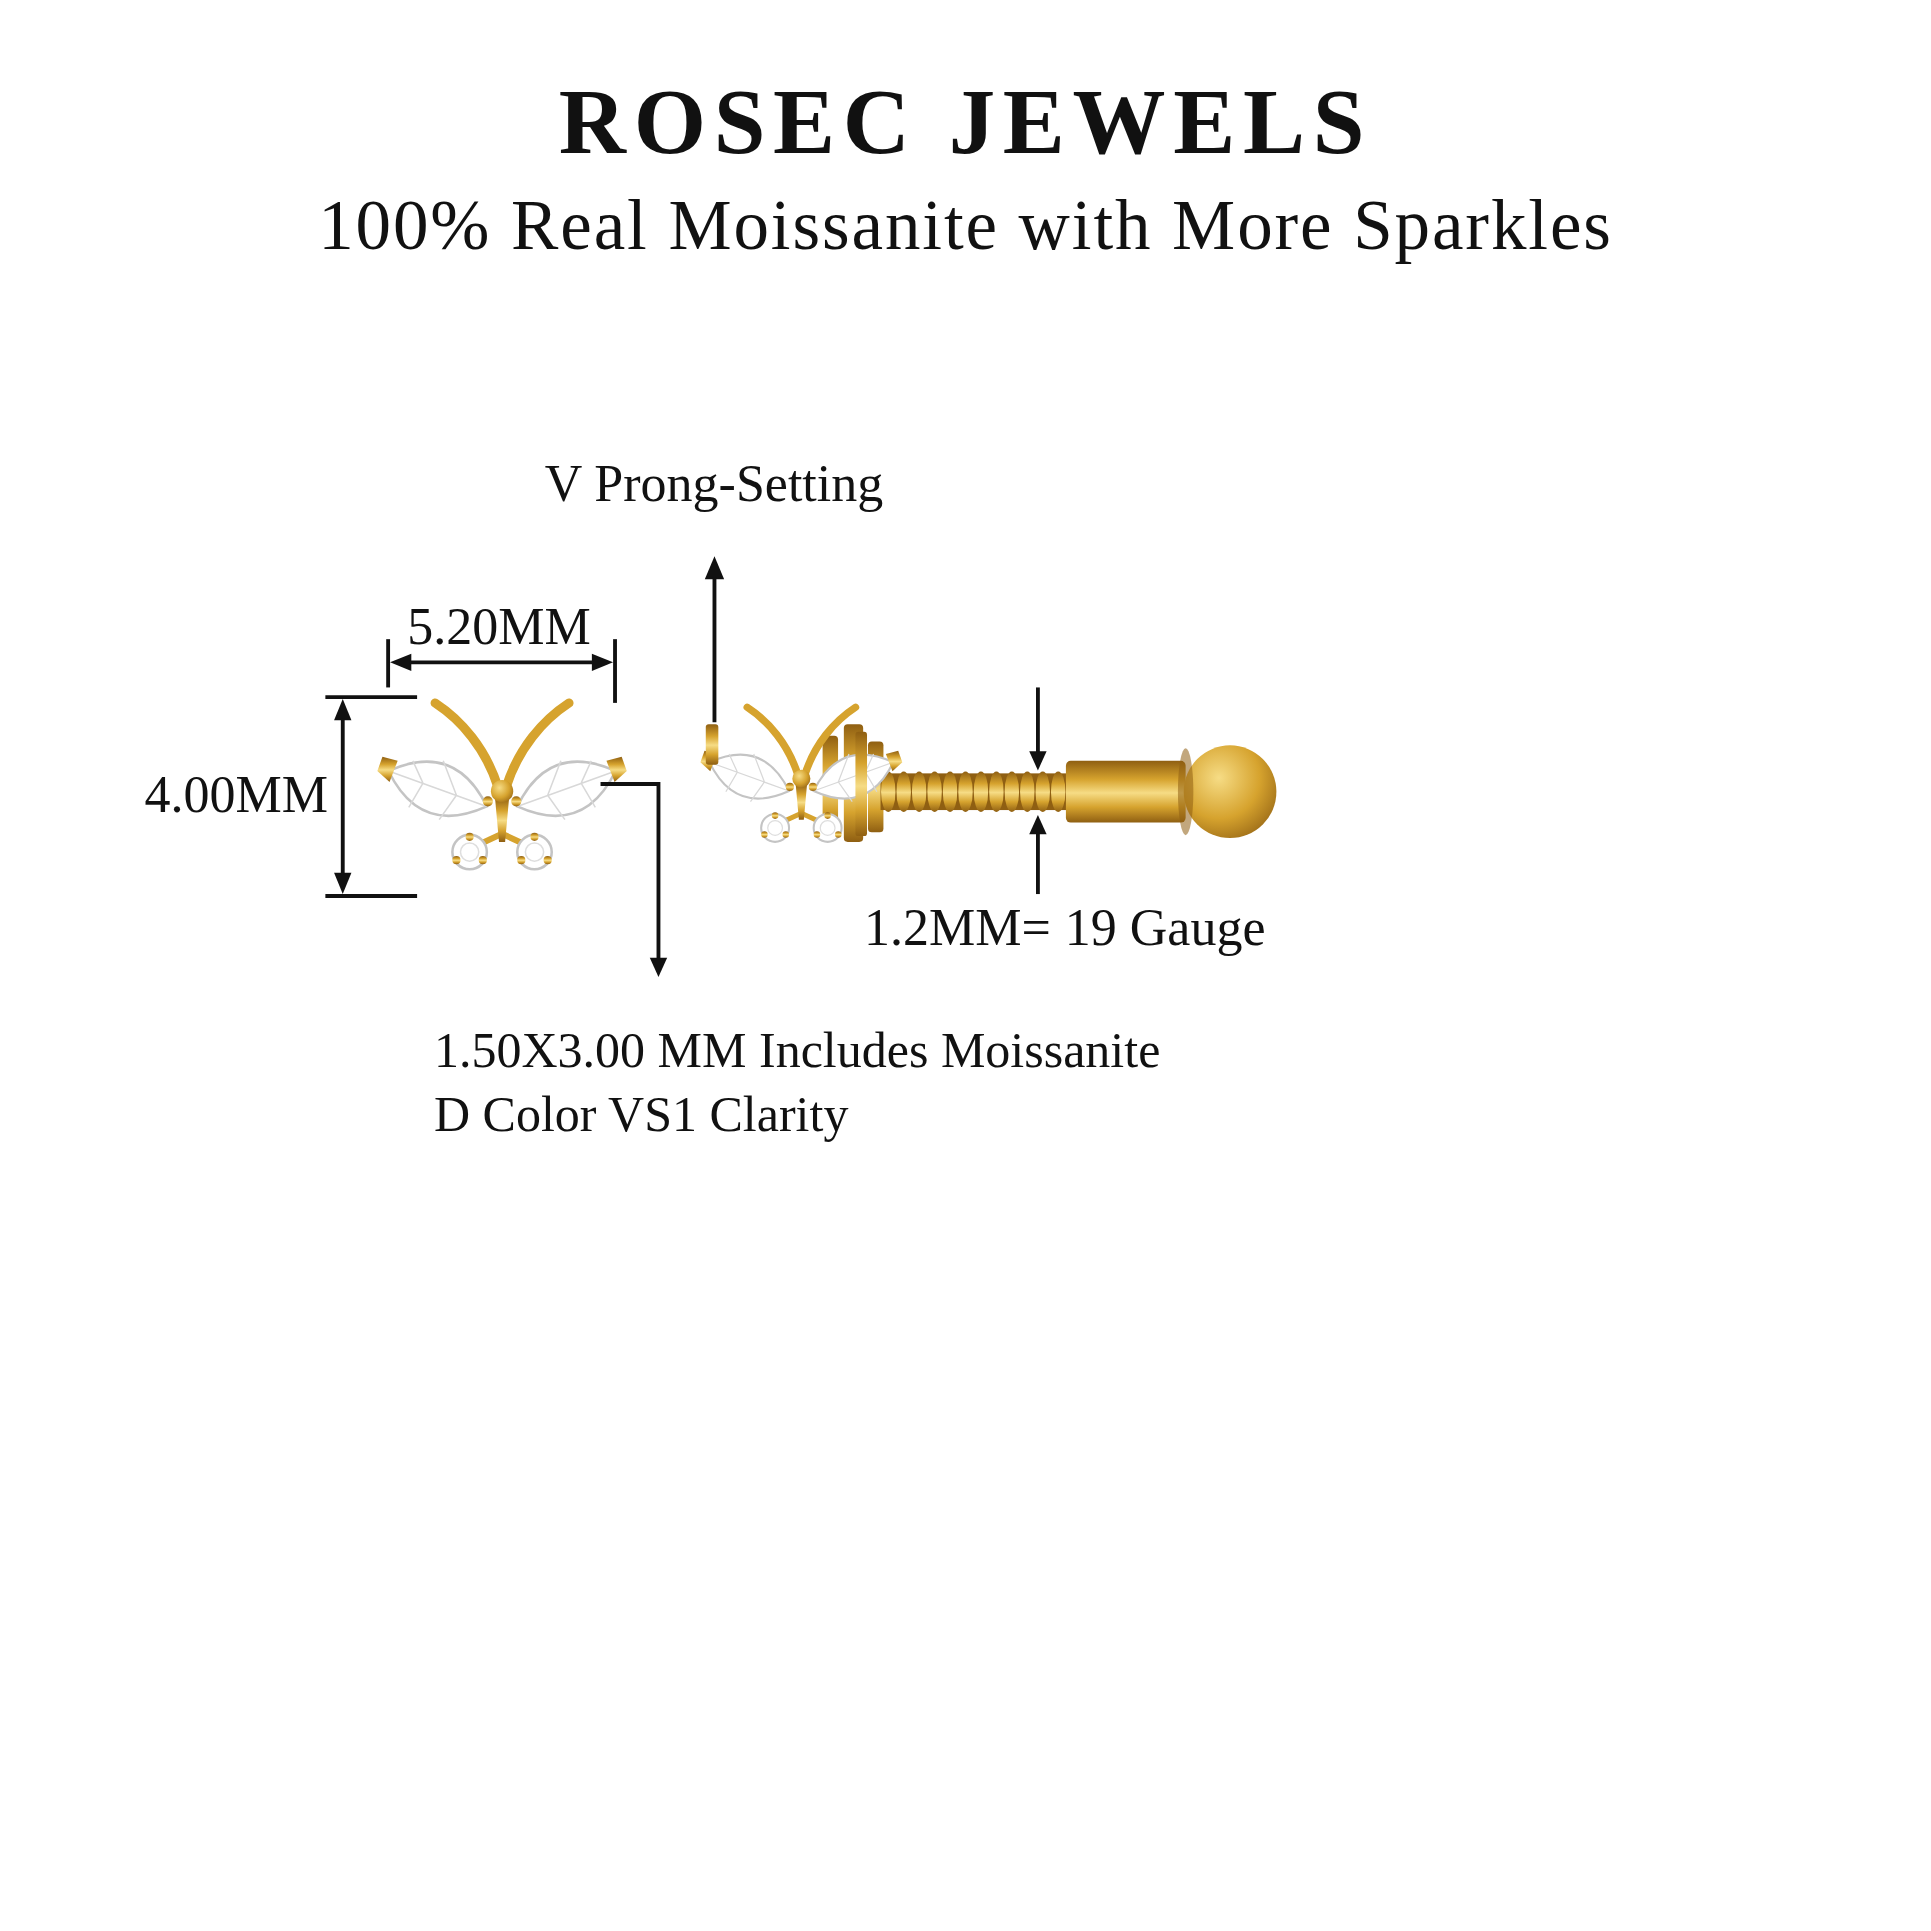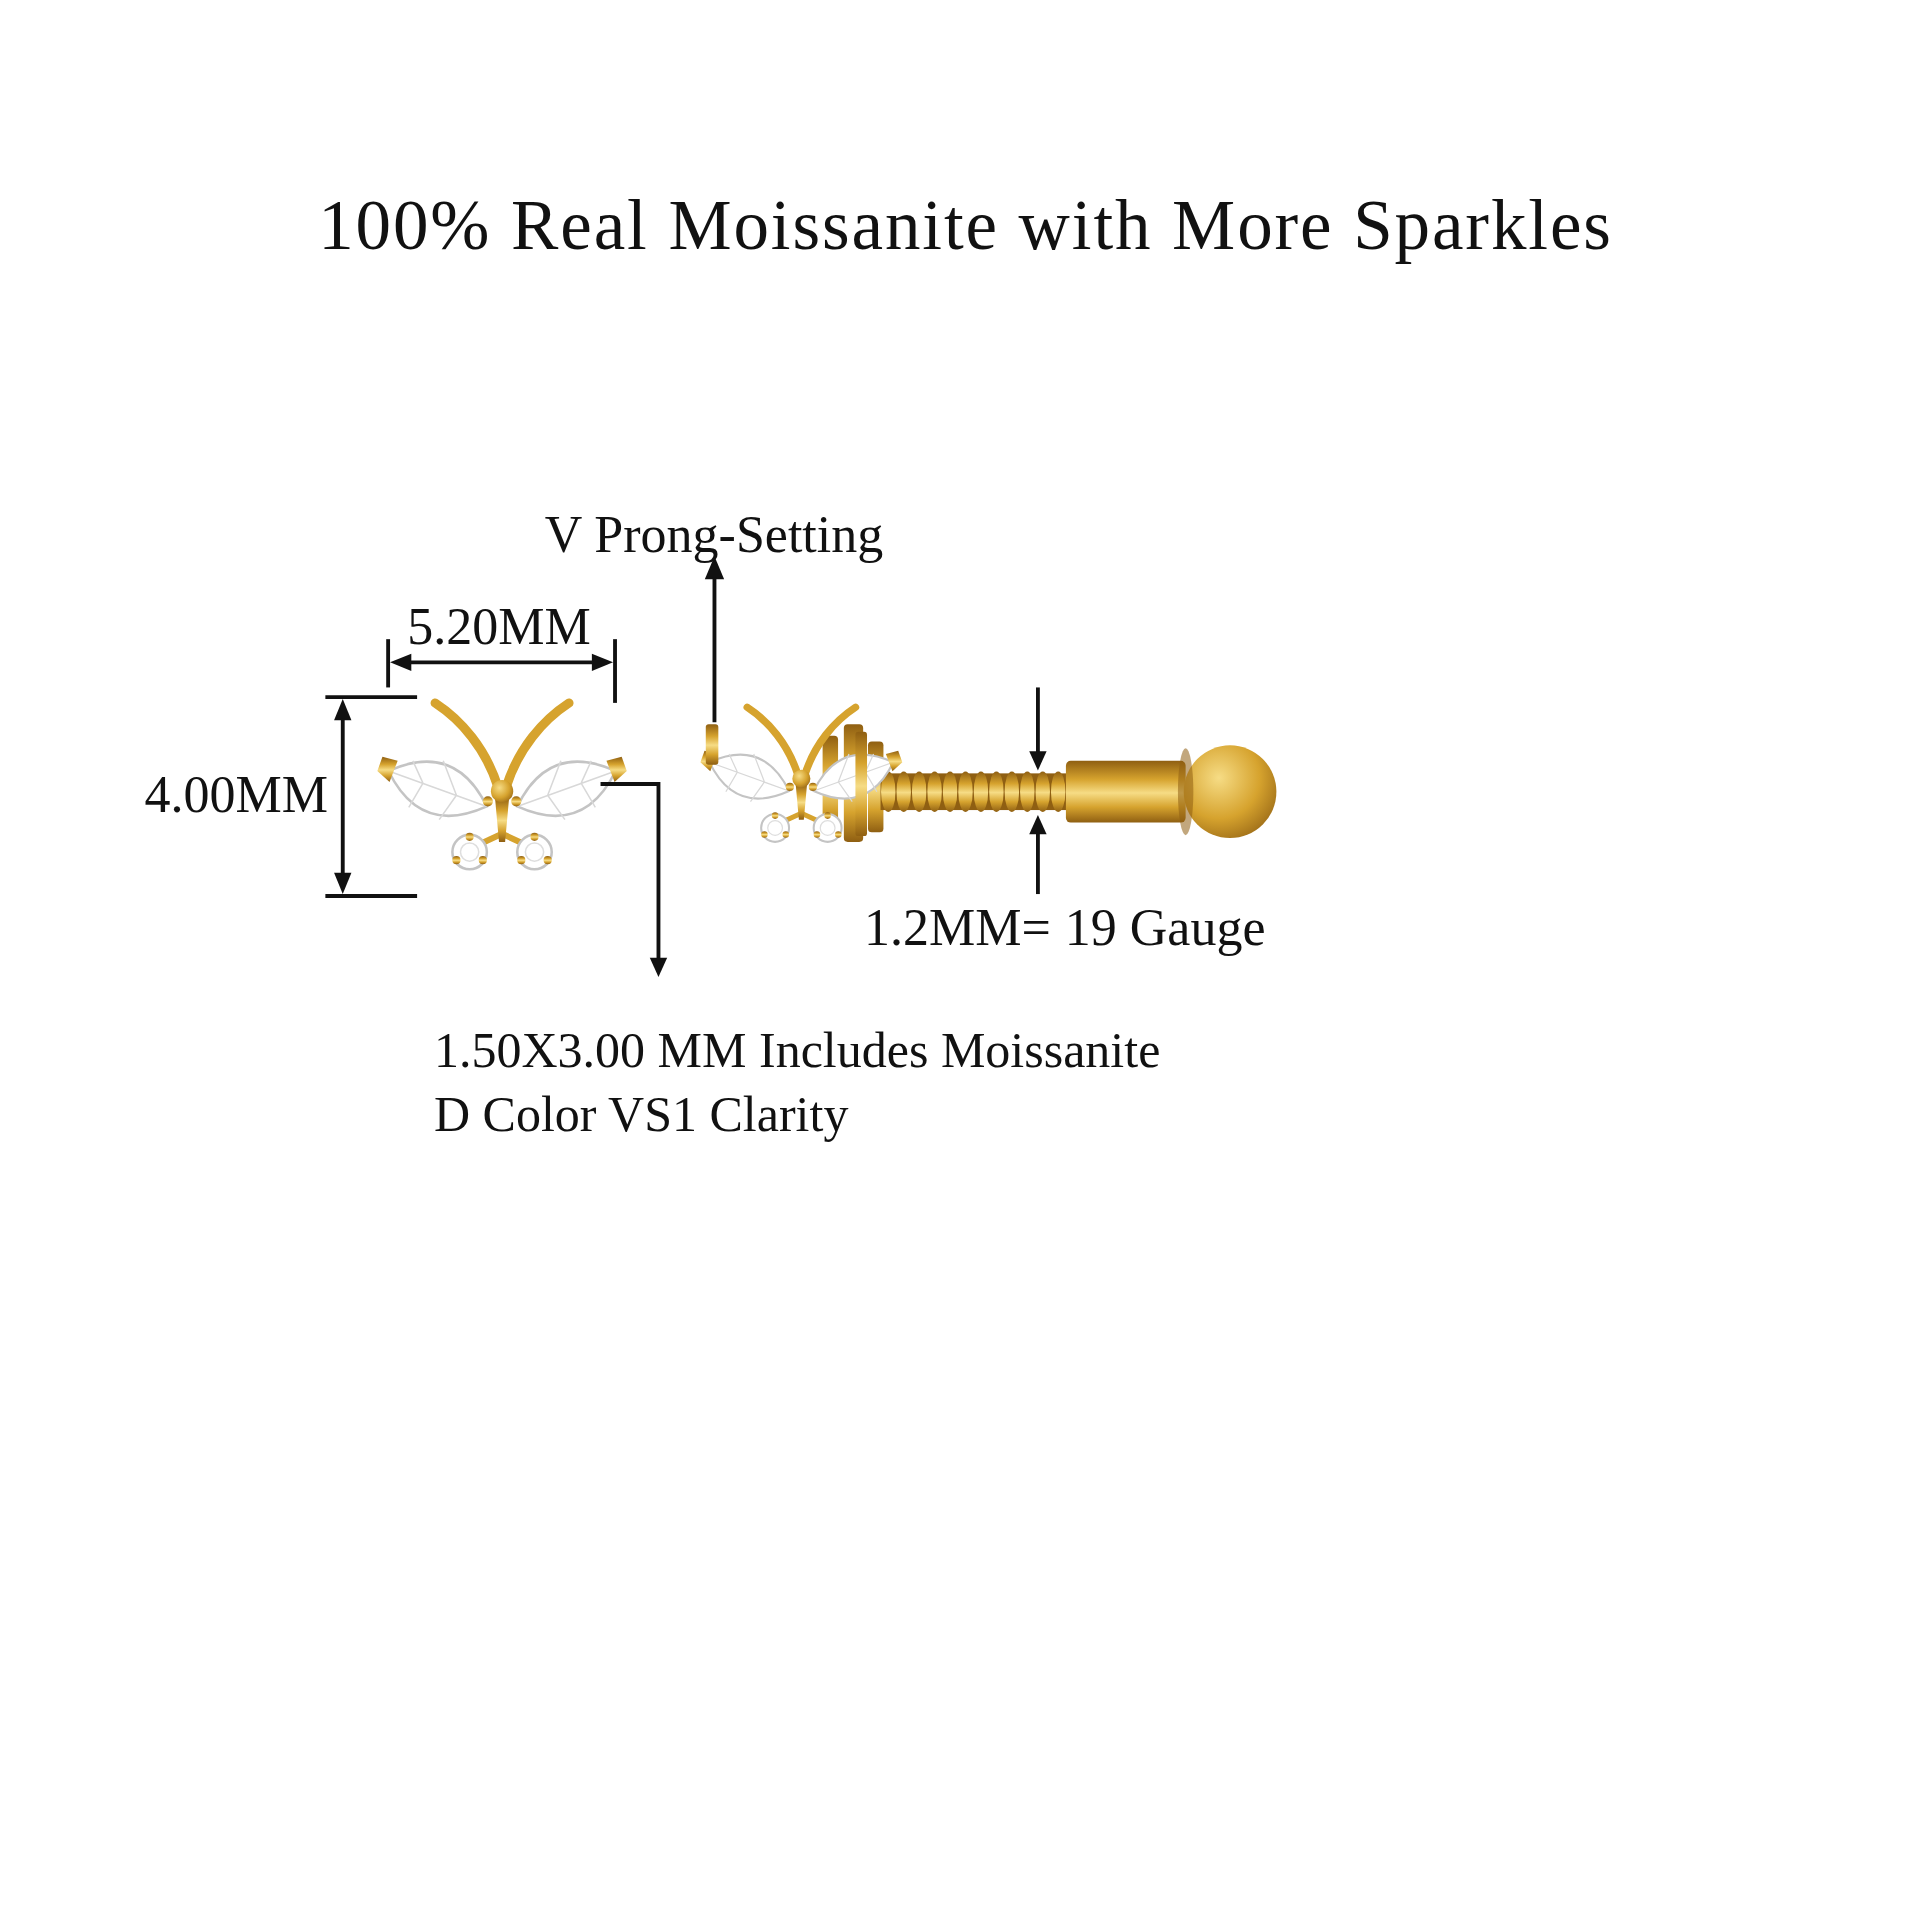--- a/index.html
+++ b/index.html
@@ -17,21 +17,21 @@
     position:relative;
     width:1931px;height:1931px;
     background:var(--background);
     overflow:hidden;
     font-family:"Liberation Serif","DejaVu Serif",serif;
     color:var(--text);
   }
   .t{position:absolute;color:var(--text);white-space:nowrap;}
   .title{top:68px;left:0;width:100%;text-align:center;font-size:93px;font-weight:700;letter-spacing:7.7px;}
   .tagline{top:185px;left:0;width:100%;text-align:center;font-size:71px;font-weight:400;letter-spacing:1.9px;}
-  .prong-label{top:505px;left:714px;transform:translateX(-50%);font-size:52px;}
+  .prong-label{top:454px;left:714px;transform:translateX(-50%);font-size:52px;}
   .dim-width{top:597px;left:499px;transform:translateX(-50%);font-size:52px;}
   .dim-height{top:765px;left:116px;width:212px;text-align:right;font-size:52px;white-space:nowrap;}
   .gauge-label{top:898px;left:864px;font-size:52px;}
   .gauge-label .gap{display:inline-block;margin-right:14px;}
   .stone-spec{top:1018px;left:434px;font-size:50px;line-height:64px;white-space:nowrap;}
   .cert{top:1359px;left:0;width:100%;text-align:center;font-size:54px;letter-spacing:1px;}
   .diagram-svg{position:absolute;top:0;left:0;}
 
   svg .stone{fill:var(--stone);stroke:var(--stone-outline);stroke-width:2.5px;}
   svg .facet{stroke:#d8d8d8;stroke-width:1.5px;fill:none;}
@@ -154,20 +154,21 @@
       <polygon class="dim-head" points="1075,844 1066,864 1084,864"></polygon>
       <line class="dim" x1="1075" y1="862" x2="1075" y2="926"></line>
     </g>
 
     <g>
       <polyline class="dim" points="622,812 682,812 682,994"></polyline>
       <polygon class="dim-head" points="682,1012 673,992 691,992"></polygon>
     </g>
   </svg>
 
+  <div class="t title">ROSEC JEWELS</div>
   <div class="t tagline">100% Real Moissanite with More Sparkles</div>
 
   <div class="t prong-label">V Prong-Setting</div>
 
   <div class="t dim-width">5.20MM</div>
   <div class="t dim-height">4.00MM</div>
 
   <div class="t gauge-label">
     <span class="gap">1.2MM=</span><span>19 Gauge</span>
   </div>

